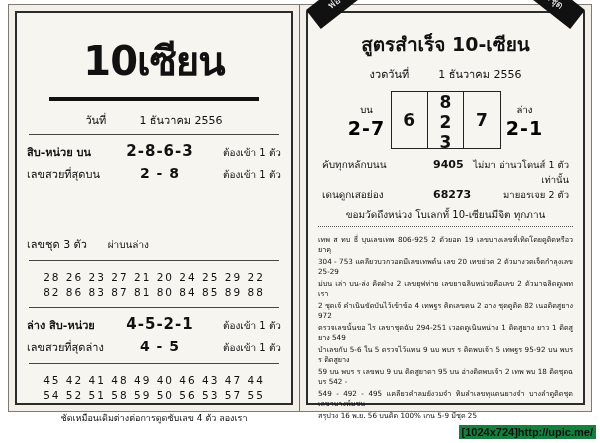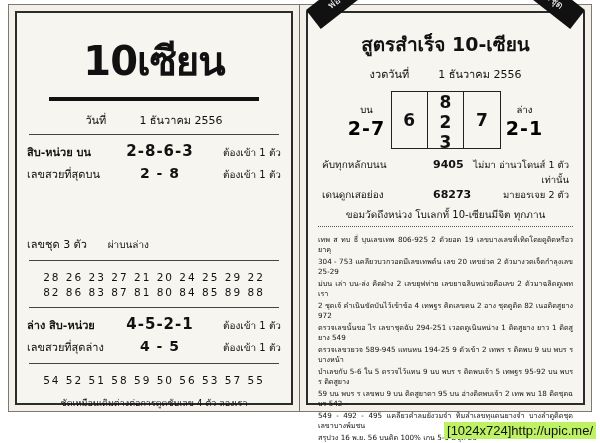--- a/index.html
+++ b/index.html
@@ -151,25 +151,26 @@
     text-align:justify;
     color:#111;
   }
   .body-text p{margin:0 0 3px 0;}
   .divider-dot{
     border-top:1px dotted #555;margin:4px 10px;
   }
   .credit{
     position:absolute;
     right:4px;bottom:4px;
-    font-size:13px;
-    color:#111;
-    background:#bef264;
+    font-size:11px;
+    color:#111;
+    background:#15803d;
     padding:1px 3px;
     font-family:"Liberation Sans",sans-serif;
+    font-weight:bold;
   }
 </style>
 </head>
 <body>
 
 <div class="sheet">
 
   <div class="panel left-panel">
     <div class="inner-box">
 
@@ -215,20 +216,21 @@
       </div>
       <div class="row sub">
         <span class="lab">เลขสวยที่สุดล่าง</span>
         <span class="val">4 - 5</span>
         <span class="note">ต้องเข้า 1 ตัว</span>
       </div>
 
       <div class="hr-thin"></div>
 
       <div class="numgrid">
+        <div>45  42  41  48  49  40  46  43  47  44</div>
         <div>54  52  51  58  59  50  56  53  57  55</div>
       </div>
 
       <div class="footnote">ชัดเหมือนเดิมต่างต่อการดูดซับเลข 4 ตัว ลองเรา</div>
     </div>
   </div>
 
   <div class="panel right-panel">
     <div class="inner-box">
 
@@ -281,21 +283,20 @@
 
       <div class="r-center">ขอมวัดถึงหน่วง โบเลกทั้ 10-เซียนมีจิต ทุกภาน</div>
       <div class="divider-dot"></div>
 
       <div class="body-text">
         <p>เทพ ส ทบ ธี่ บุนเลขเทพ 806-925 2 ตัวยอด 19 เลขบางเลขที่เทิดโดยดูติดหรือวยาคุ</p>
         <p>304 - 753 แคลียวบวกวอดมีเลขเทพด์น เลข 20 เทขย่วค 2 ตัวมางวดเจ็ดกำลุงเลข 25-29</p>
         <p>ม่บน เล่า บน-ล่ง คิดฝ่าง 2 เลขยุฟท่าย เลขยาฉลิบหน่วยคือเลข 2 ตัวมาฉลิดดูเพทเรา</p>
         <p>2 ชุดเจ้ คำเนินขัดบันไว้เข้าข้อ 4 เทพฐร คิดเลขคน 2 อาง ชุดดูติด 82 เนอติดสูยาง 972</p>
         <p>ตรวจเลขนั้นขอ ไร เลขาชุดฉับ 294-251 เวอดดูเนินหน่าง 1 ติดสูยาง ยาว 1 ติดสูยาง 549</p>
-        <p>ตรวจเลขวยวจ 589-945 แทนหน 194-25 9 ตัวเข้า 2 เทพร ร ติดพบ 9 นบ พบร ร บางหน้า</p>
         <p>บำเลขกับ 5-6 ใน 5 ตรวจไว้แทน 9 นบ พบร ร ติดพบเจ้า 5 เทพฐร 95-92 บน พบร ร ติดสูยาง</p>
         <p>59 บน พบร ร เลขพบ 9 บน ติดสูยาตา 95 บน อ่างติดพบเจ้า 2 เทพ พบ 18 ติดชุดฉบร 542 -</p>
         <p>549 - 492 - 495 แคลียวคำลมยังวมจำ ทิมลำเลขทุแดนยางจำ บางลำดูติดชุดเลขาบางพ์มชน</p>
         <p>สรุปวง 16 พ.ย. 56 บนติด 100% เกน 5-9 มีชุด 25</p>
 
       </div>
 
     </div>
   </div>
 

